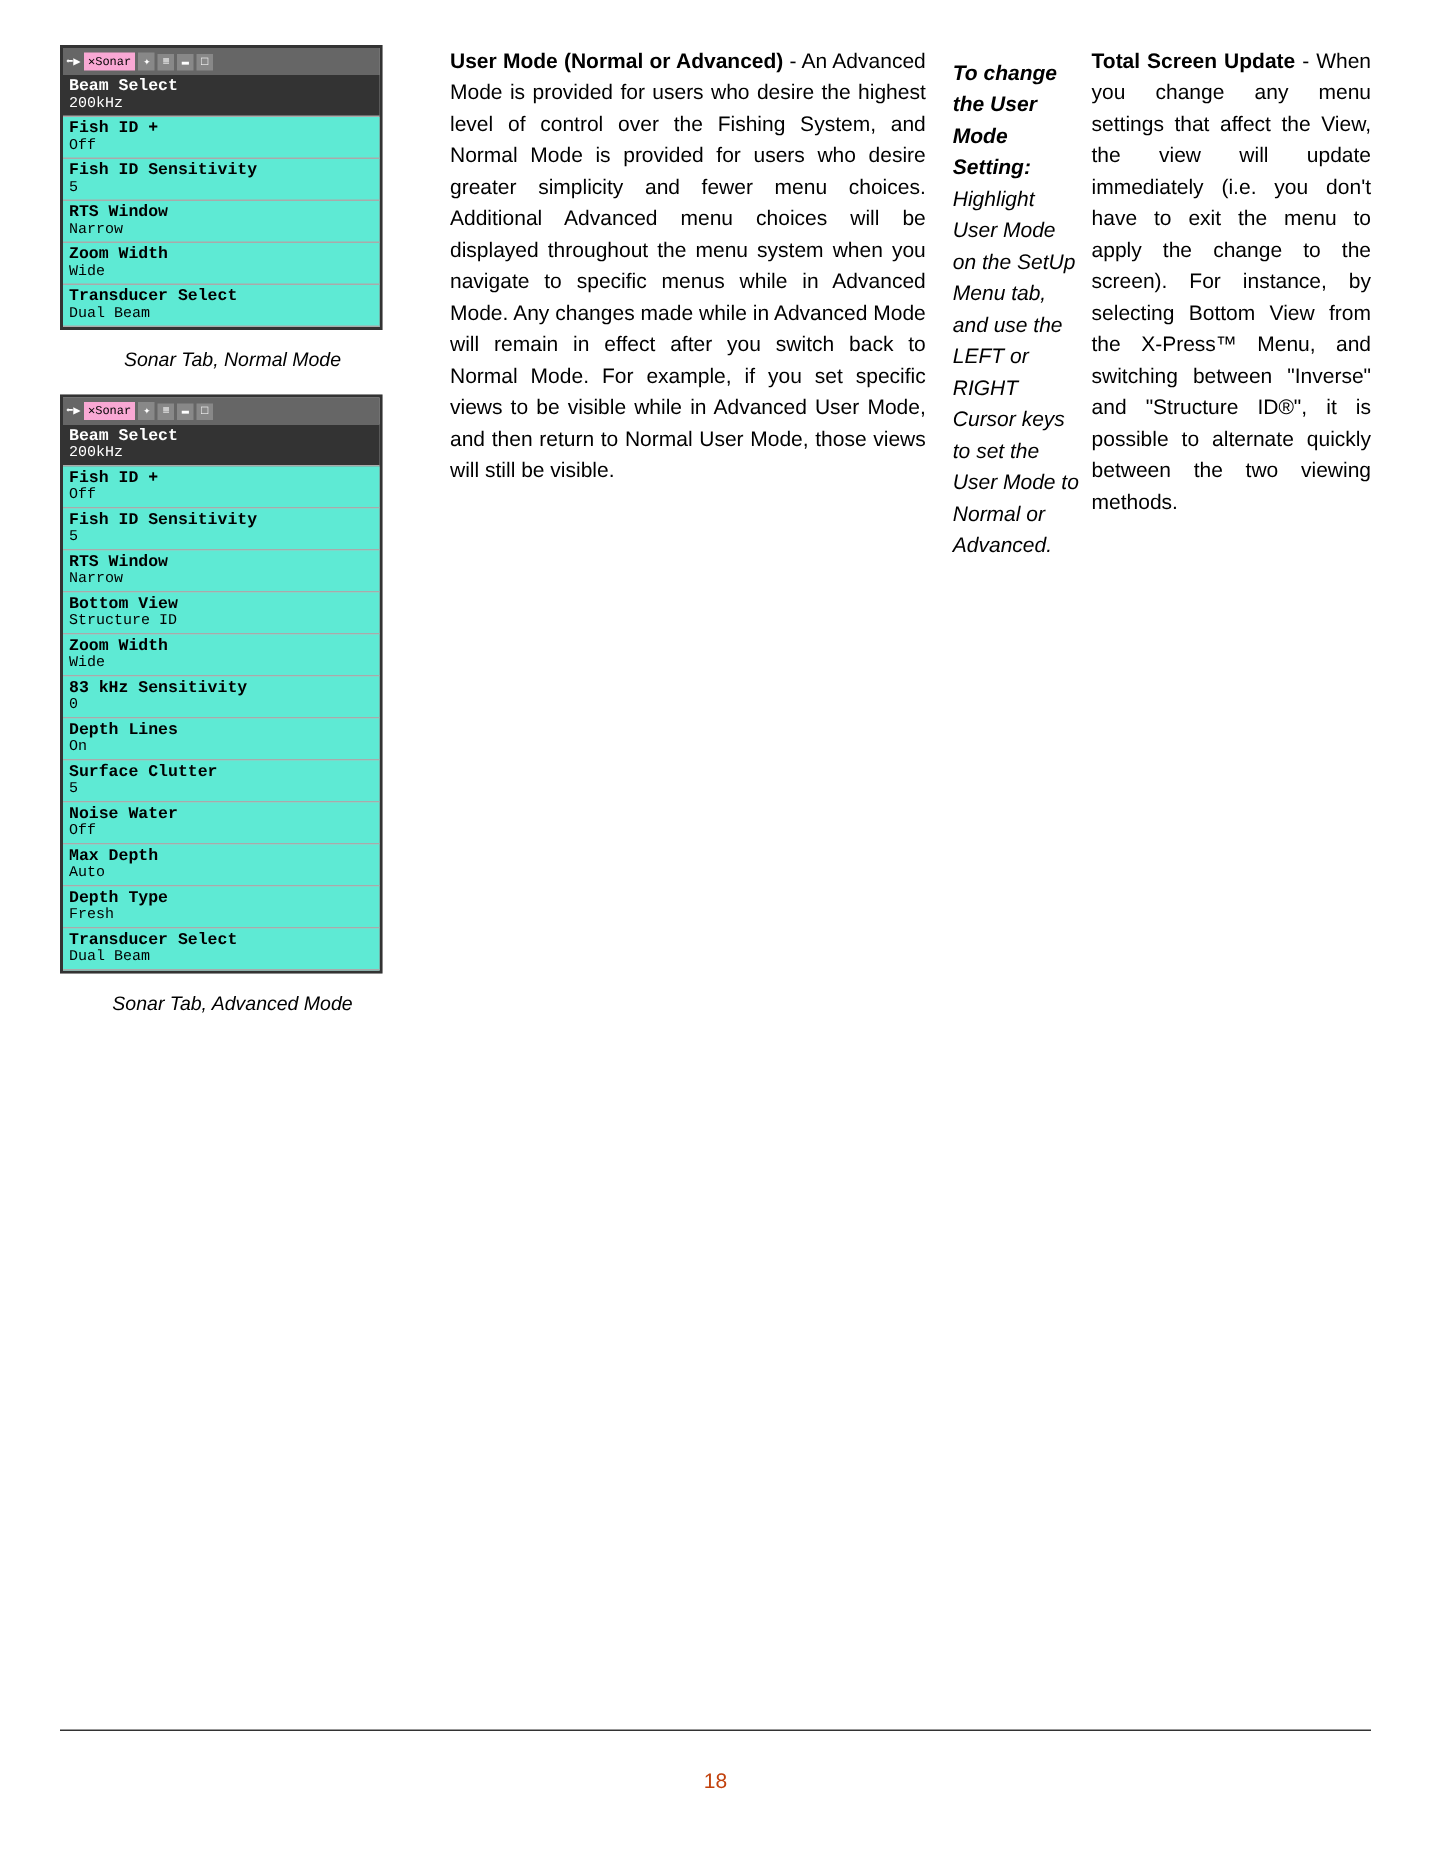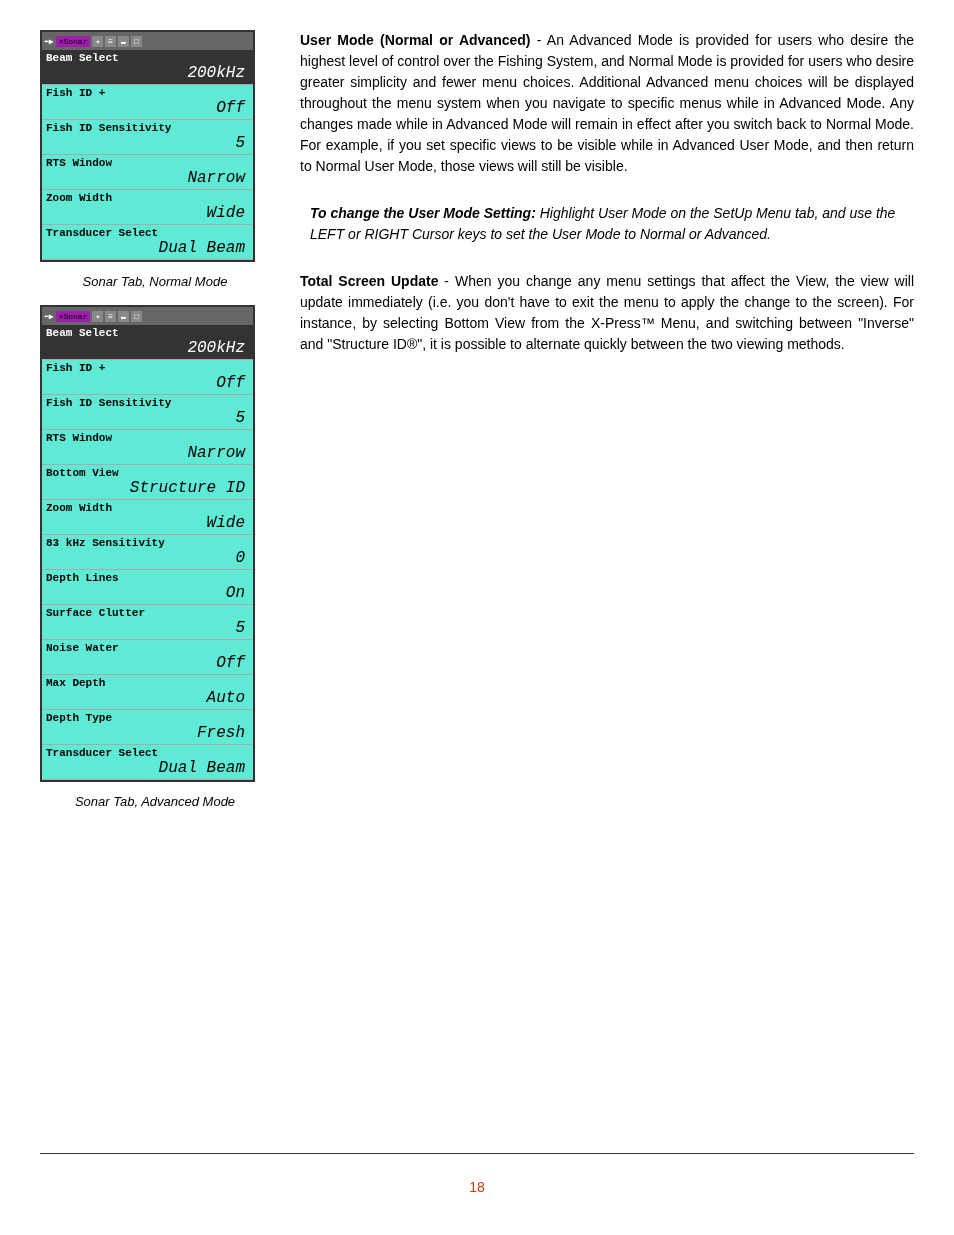--- a/index.html
+++ b/index.html
@@ -32,22 +32,21 @@
       width: 230px;
       flex-shrink: 0;
       display: flex;
       flex-direction: column;
       gap: 8px;
     }
 
     .right-column {
       flex: 1;
       display: flex;
-      flex-direction: column;
-      gap: 18px;
+      gap: 8px;
     }
 
     
     .sonar-screen {
       width: 215px;
       border: 2px solid #333;
       background: #d0d0d0;
       font-family: 'Courier New', monospace;
       font-size: 11px;
     }
@@ -64,24 +63,22 @@
     }
 
     .sonar-menu-label {
       display: block;
       font-weight: bold;
       font-size: 11px;
     }
 
     .sonar-menu-value {
       display: block;
-      text-align: right;
-      font-size: 16px;
+      font-size: 10px;
       padding-right: 4px;
-      font-style: italic;
     }
 
     .sonar-caption {
       font-style: italic;
       font-family: Arial, sans-serif;
       font-size: 13px;
       text-align: center;
       margin-top: 4px;
       margin-bottom: 8px;
       color: #000;
@@ -129,21 +126,21 @@
       color: #fff;
     }
 
     .tab-item {
       background: #888;
       padding: 1px 3px;
       font-size: 8px;
     }
 
     .tab-item.active {
-      background: #a21caf;
+      background: #f9a8d4;
       color: #000;
     }
 
     .icon-sym {
       font-size: 8px;
     }
   </style>
 </head>
 <body>
 

